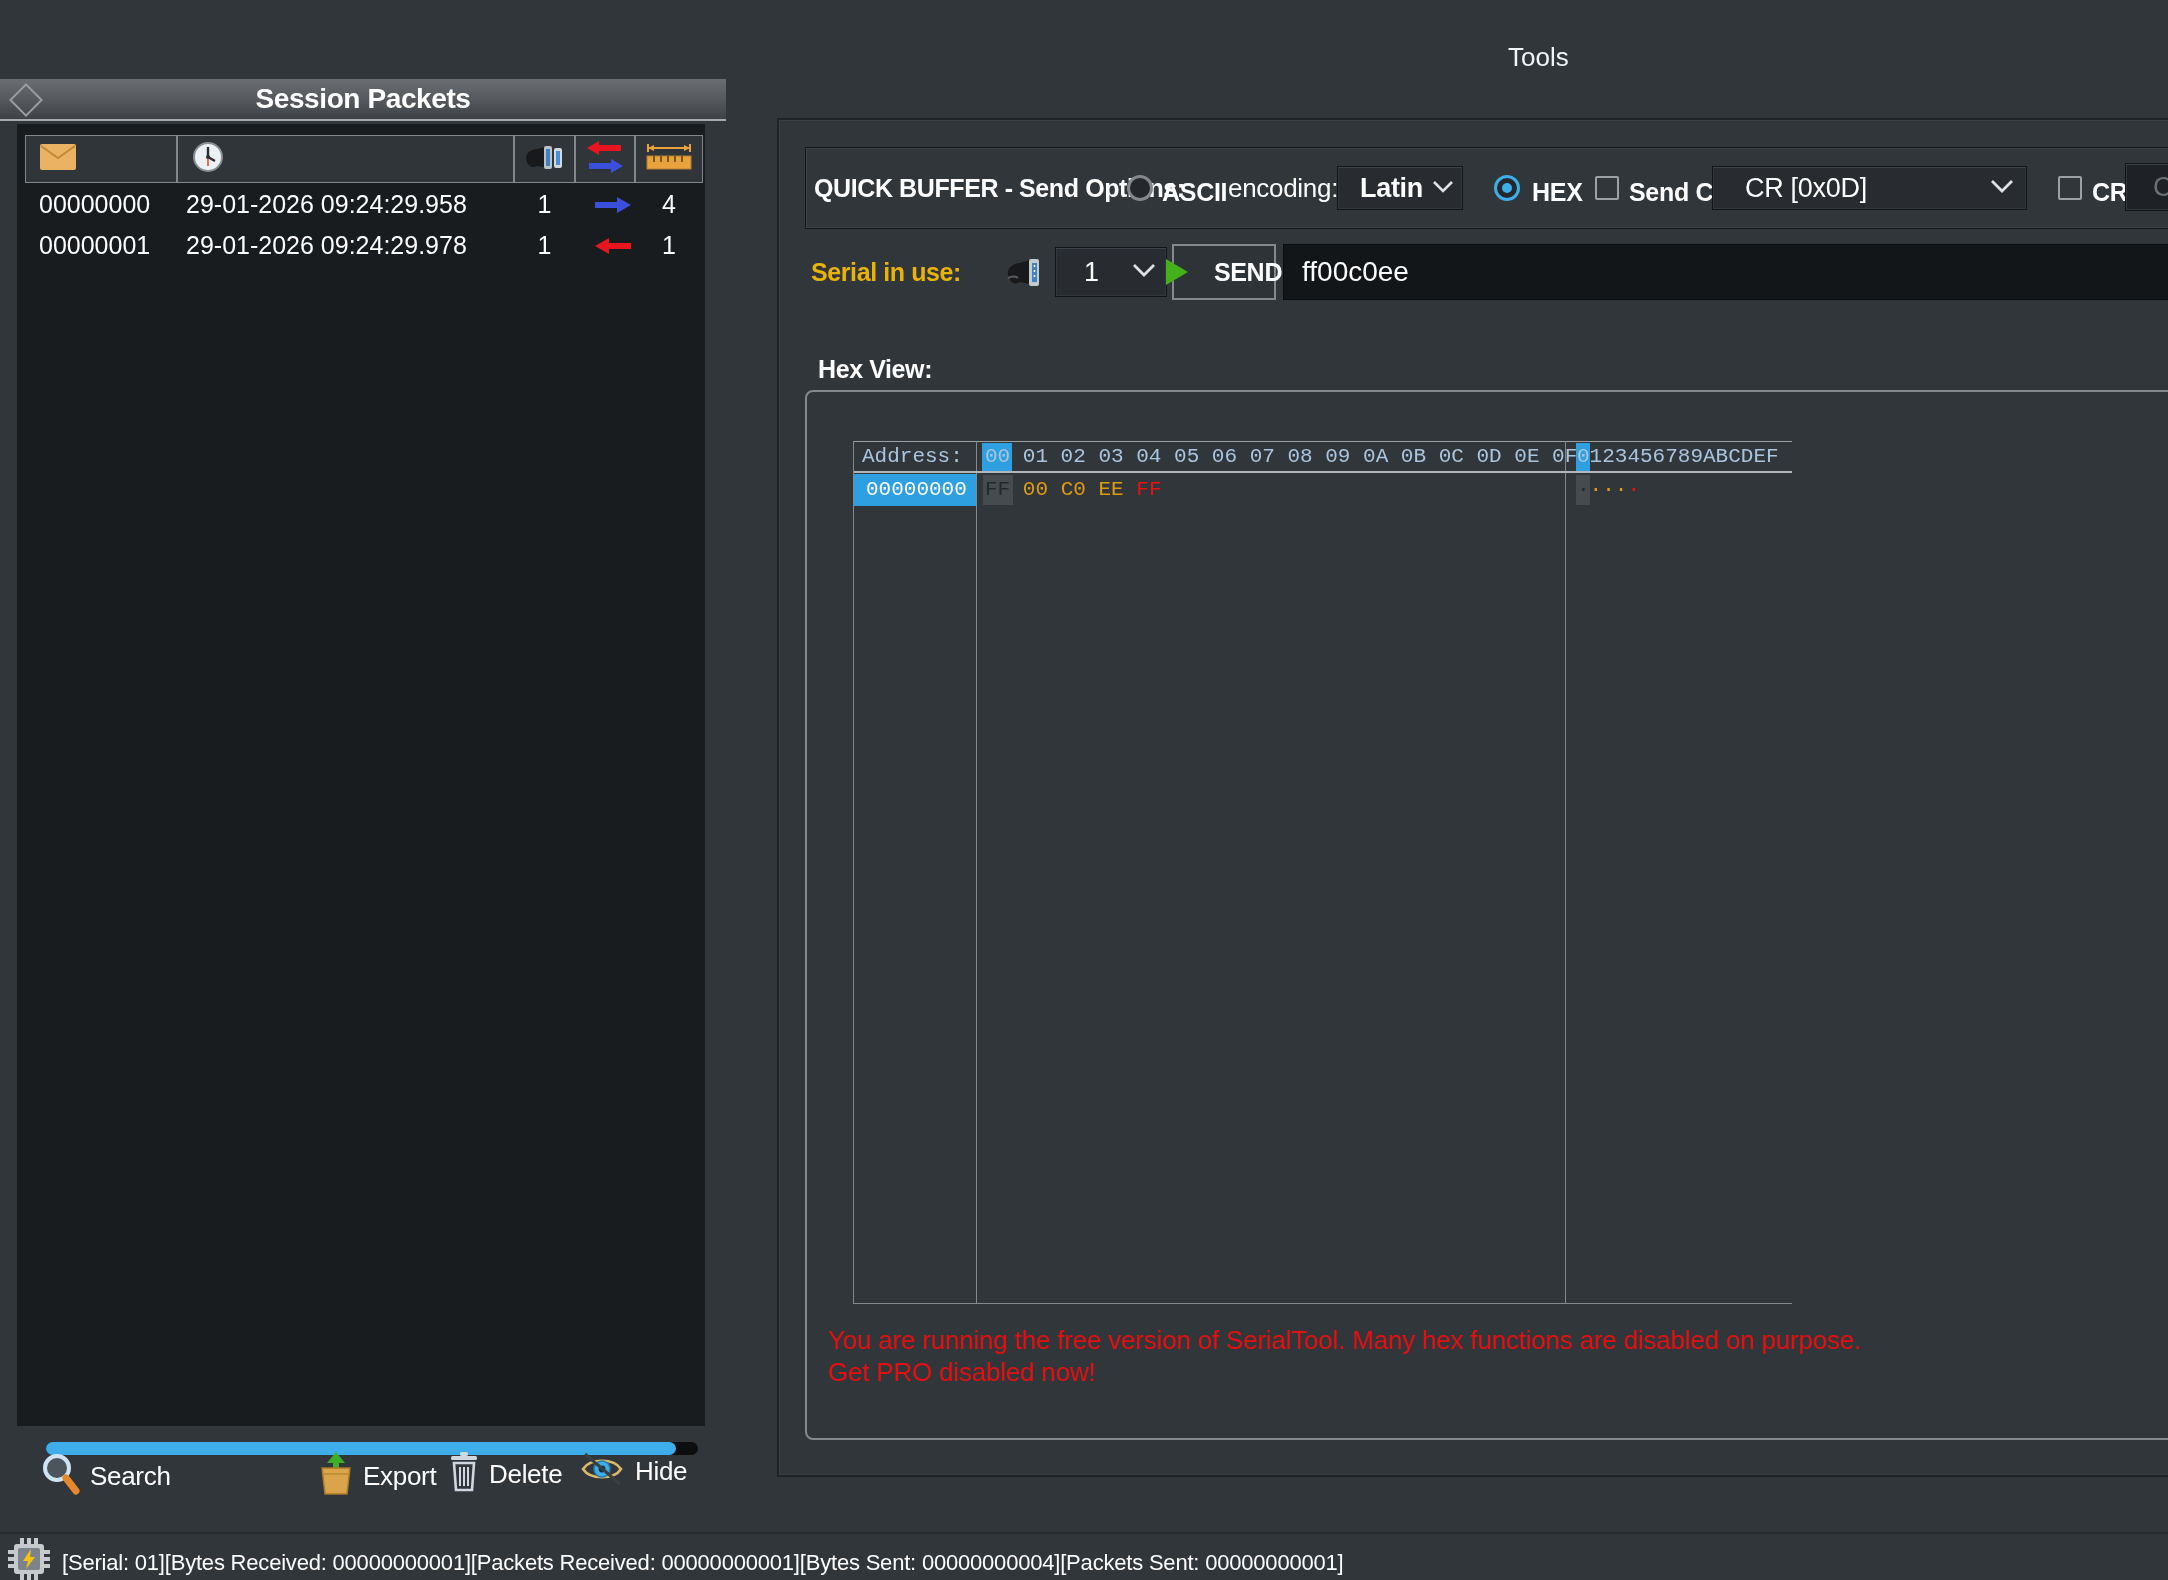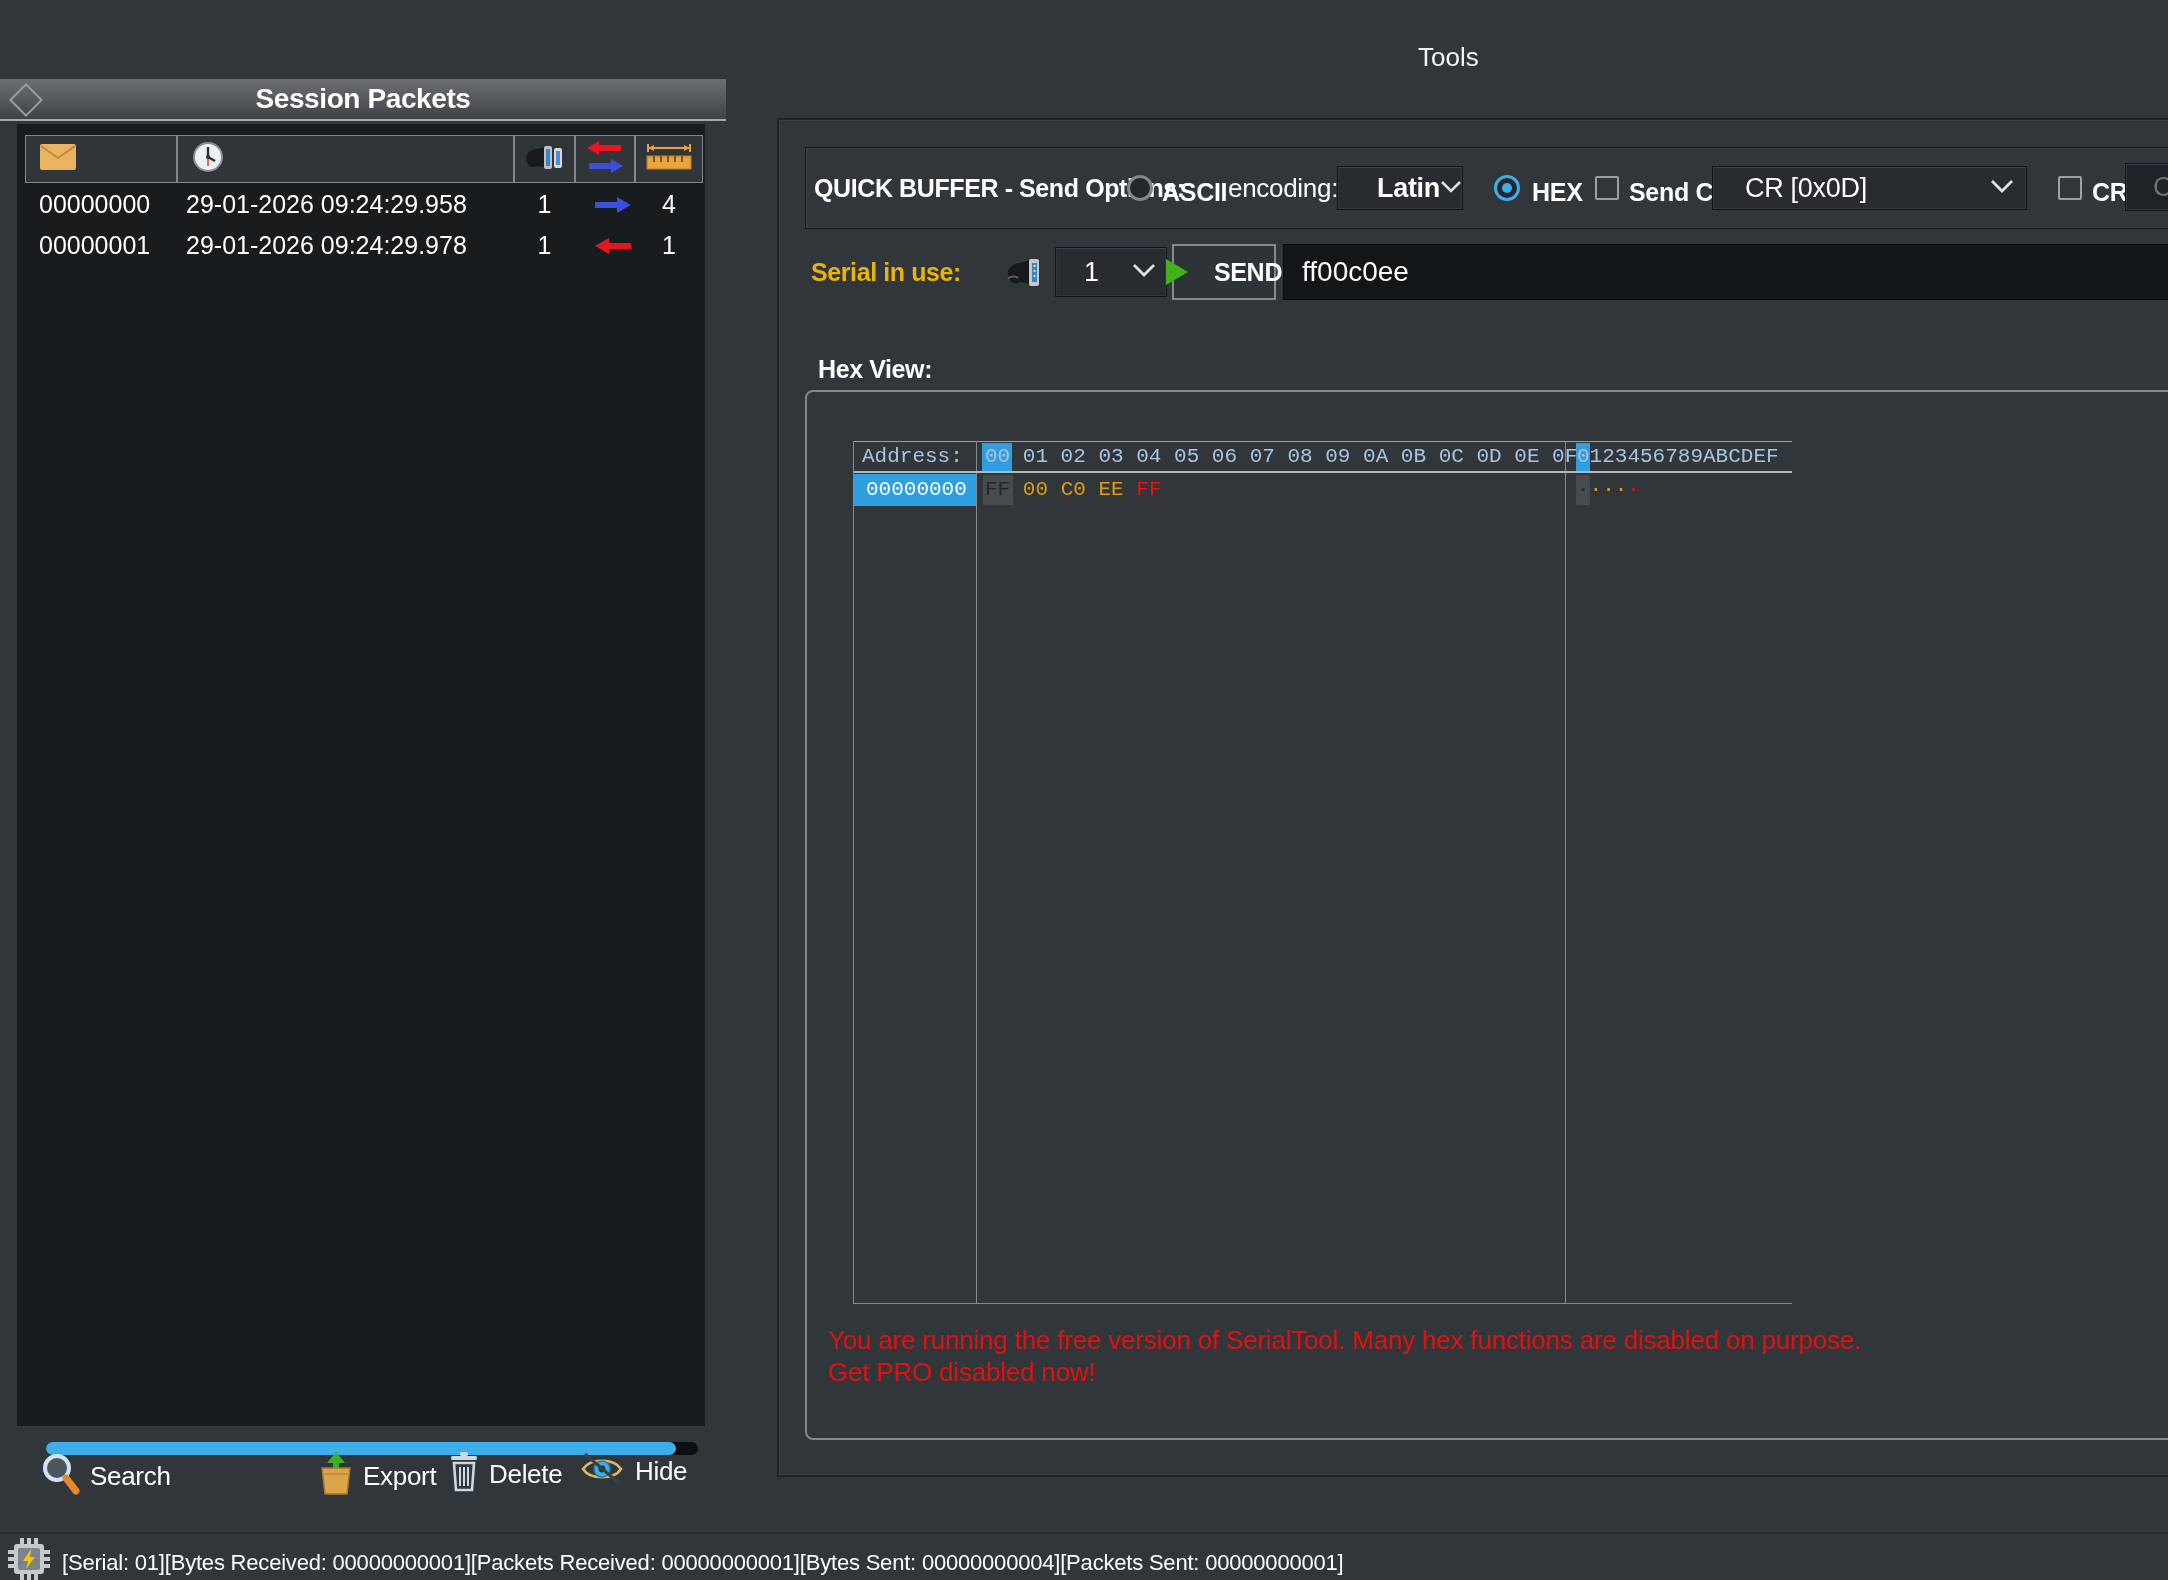--- a/index.html
+++ b/index.html
@@ -237,33 +237,33 @@
     <svg width="44" height="34" viewBox="0 0 44 34">
         <path d="M3 17 C10 6 34 6 41 17 C34 28 10 28 3 17 Z" fill="none" stroke="#d9b86a" stroke-width="2.6"></path>
         <circle cx="22" cy="17" r="8" fill="#3daee9" stroke="#2a7ca8" stroke-width="1.5"></circle>
         <circle cx="22" cy="17" r="3.4" fill="#14303c"></circle>
         <line x1="5" y1="2" x2="40" y2="32" stroke="#3a3f44" stroke-width="3"></line>
       </svg>
   </span>
   <span class="tool-label">Hide</span>
 </div>
 
-<div class="abs tools-title" style="left:1418px;top:42px">Tools</div>
+<div class="abs tools-title" style="left:1508px;top:42px">Tools</div>
 
 <div class="abs tools-box"></div>
 <div class="abs qb-box"></div>
 
 <span class="abs bold-label" style="left:814px;top:174px">QUICK BUFFER - Send Options:</span>
 
 <div class="abs radio" style="left:1127px;top:175px"></div>
 <span class="abs small-label" style="left:1162px;top:178px">ASCII</span>
 
 <span class="abs tool-label" style="left:1228px;top:173px">encoding:</span>
 <div class="abs dropdown" style="left:1337px;top:166px;width:126px;height:44px">
-  <span class="dd-text" style="margin-left:39px">Latin</span>
+  <span class="dd-text" style="margin-left:22px">Latin</span>
   <span style="margin-left:auto;margin-right:8px">
     <svg width="22" height="13" viewBox="0 0 22 13">
         <polyline points="2,2 11,11 20,2" stroke="#dfe2e5" stroke-width="2.6" fill="none"></polyline>
       </svg>
   </span>
 </div>
 
 <div class="abs radio on" style="left:1494px;top:175px"></div>
 <span class="abs small-label" style="left:1532px;top:178px">HEX</span>
 

